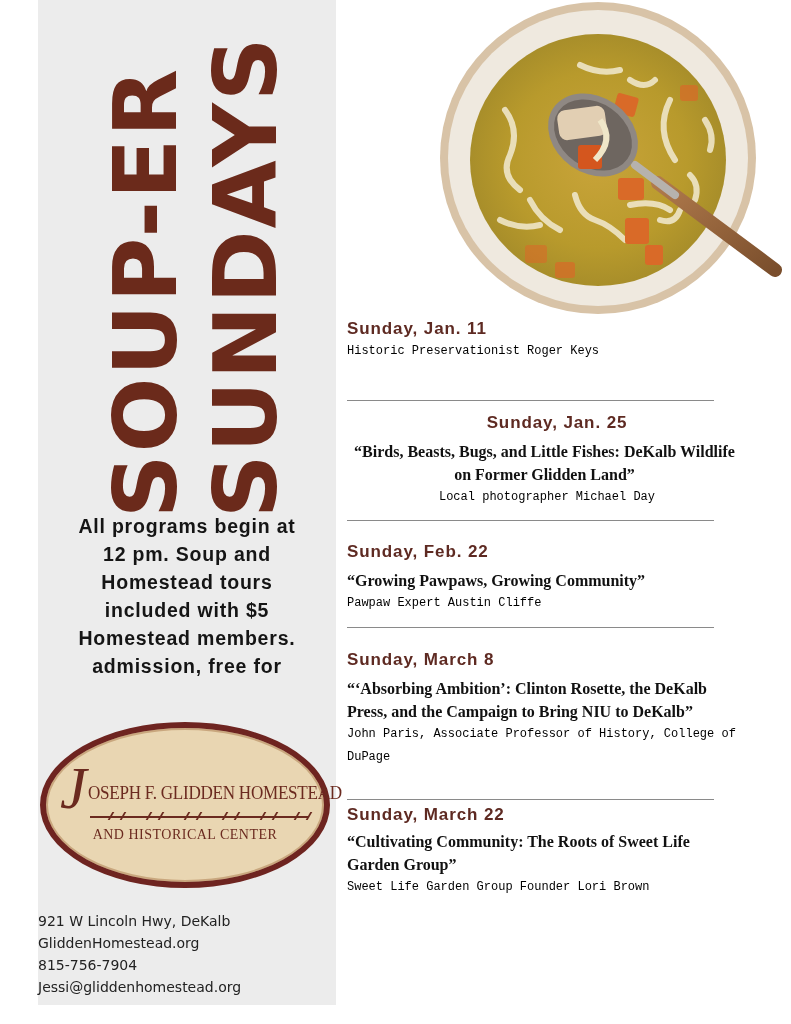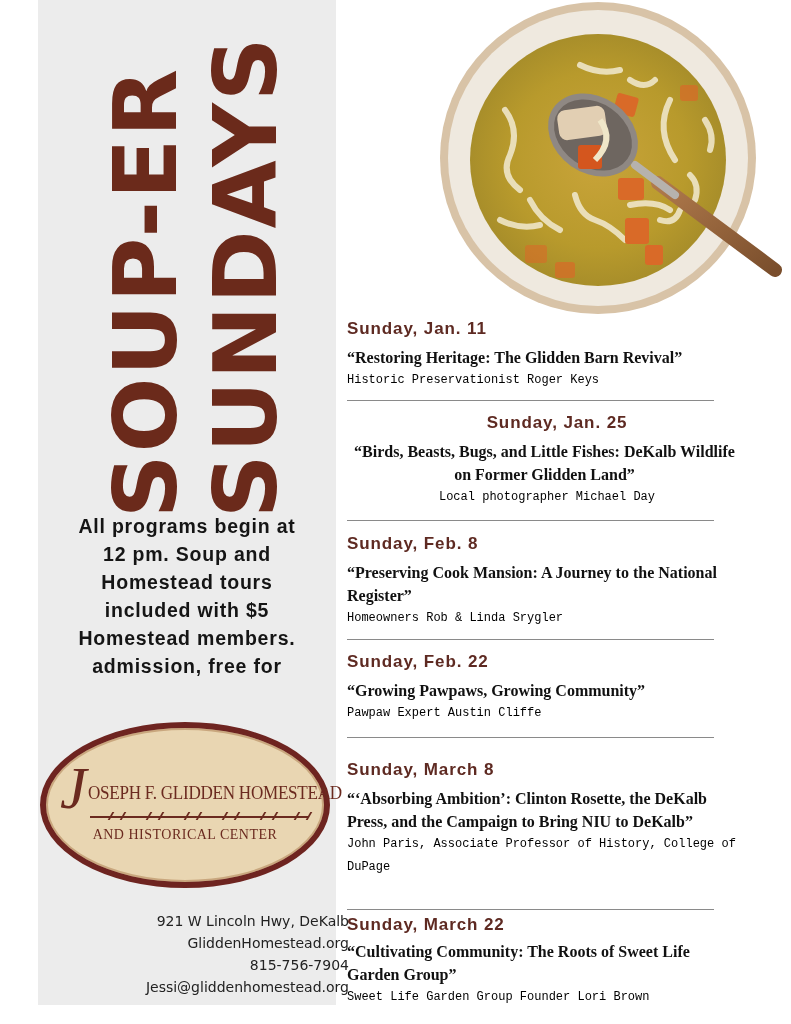--- a/index.html
+++ b/index.html
@@ -68,23 +68,23 @@
     transform: skewX(-30deg);
   }
   .logo-sub {
     position: absolute; left: 0; top: 99px; width: 100%;
     text-align: center;
     font-family: "Liberation Serif", serif;
     font-size: 14px; color: #6b2a1f; letter-spacing: 0.5px;
   }
   .contact {
     position: absolute; left: 38px; top: 910px; width: 298px;
-    text-align: right;
+    text-align: left;
     font-family: "DejaVu Sans", sans-serif;
-    font-size: 14px; line-height: 22px; color: #222; margin-left: 13px;
+    font-size: 14px; line-height: 22px; color: #222;
   }
   .bowl-area { position: absolute; left: 430px; top: 0; width: 361px; height: 320px; }
 
   .events { position: absolute; left: 347px; top: 318px; width: 420px; }
   .event { position: relative; }
   .event-date {
     font-family: "Liberation Sans", sans-serif;
     font-weight: bold; font-size: 17px; color: #5e2a22;
     letter-spacing: 0.9px; line-height: 22px;
   }
@@ -187,36 +187,29 @@
     <ellipse cx="163" cy="135" rx="42" ry="32" fill="#6e6660" transform="rotate(35 163 135)"></ellipse>
     <rect x="128" y="108" width="48" height="30" rx="8" fill="#e2cfb3" transform="rotate(-8 152 123)"></rect>
     <rect x="148" y="145" width="24" height="24" rx="3" fill="#d4561e"></rect>
     <path d="M170 120 q15 20 -5 40" stroke="#efe6c8" stroke-width="6" fill="none"></path>
   </svg>
 </div>
 
 <div class="events">
   <div class="event" style="height:84px">
     <div class="event-date">Sunday, Jan. 11</div>
-    <div class="event-title">“Restoring Heritage: The Glidden Barn Revival”</div>
     <div class="event-speaker">Historic Preservationist Roger Keys</div>
     <div class="divider" style="position:absolute; top:82px;"></div>
   </div>
   <div class="event" style="height:119px; margin-top:10px;text-align:center;">
     <div class="event-date">Sunday, Jan. 25</div>
     <div class="event-title">“Birds, Beasts, Bugs, and Little Fishes: DeKalb Wildlife on Former Glidden Land”</div>
     <div class="event-speaker">Local photographer Michael Day</div>
     <div class="divider" style="position:absolute; top:108px;"></div>
   </div>
-  <div class="event" style="height:108px; margin-top:2px;">
-    <div class="event-date">Sunday, Feb. 8</div>
-    <div class="event-title">“Preserving Cook Mansion: A Journey to the National Register”</div>
-    <div class="event-speaker">Homeowners Rob &amp; Linda Srygler</div>
-    <div class="divider" style="position:absolute; top:106px;"></div>
-  </div>
   <div class="event" style="height:96px; margin-top:10px;">
     <div class="event-date">Sunday, Feb. 22</div>
     <div class="event-title">“Growing Pawpaws, Growing Community”</div>
     <div class="event-speaker">Pawpaw Expert Austin Cliffe</div>
     <div class="divider" style="position:absolute; top:86px;"></div>
   </div>
   <div class="event" style="height:155px; margin-top:12px;">
     <div class="event-date">Sunday, March 8</div>
     <div class="event-title">“‘Absorbing Ambition’: Clinton Rosette, the DeKalb Press, and the Campaign to Bring NIU to DeKalb”</div>
     <div class="event-speaker">John Paris, Associate Professor of History, College of DuPage</div>

